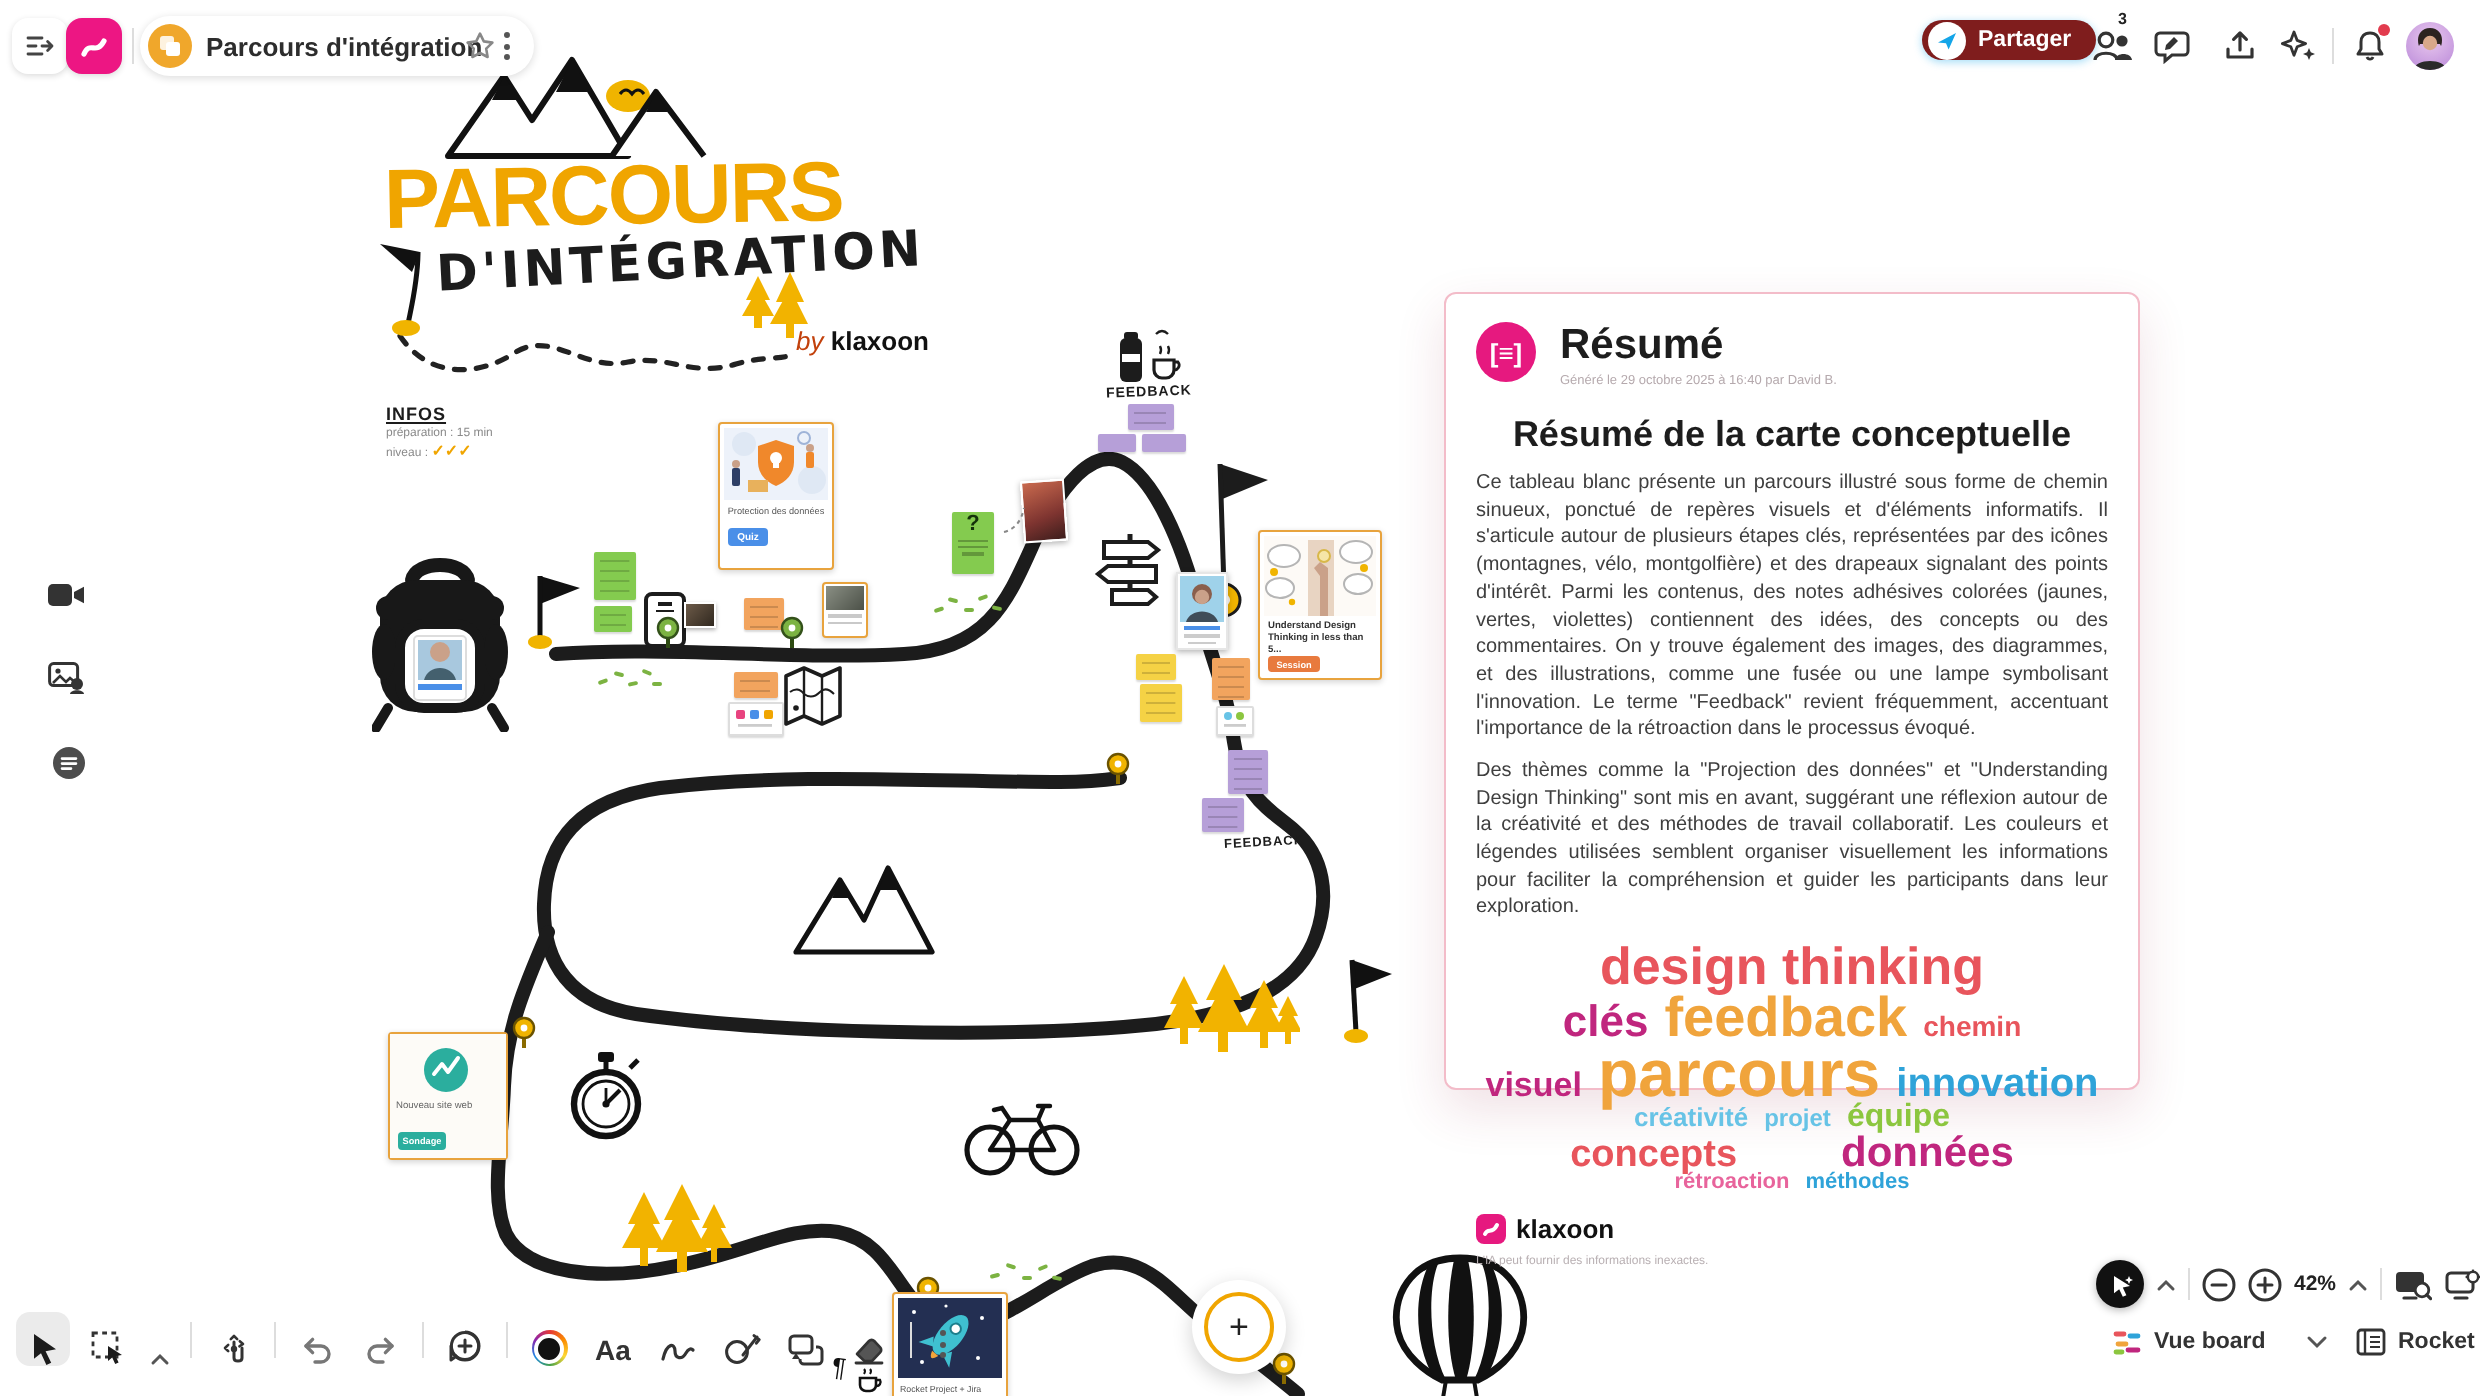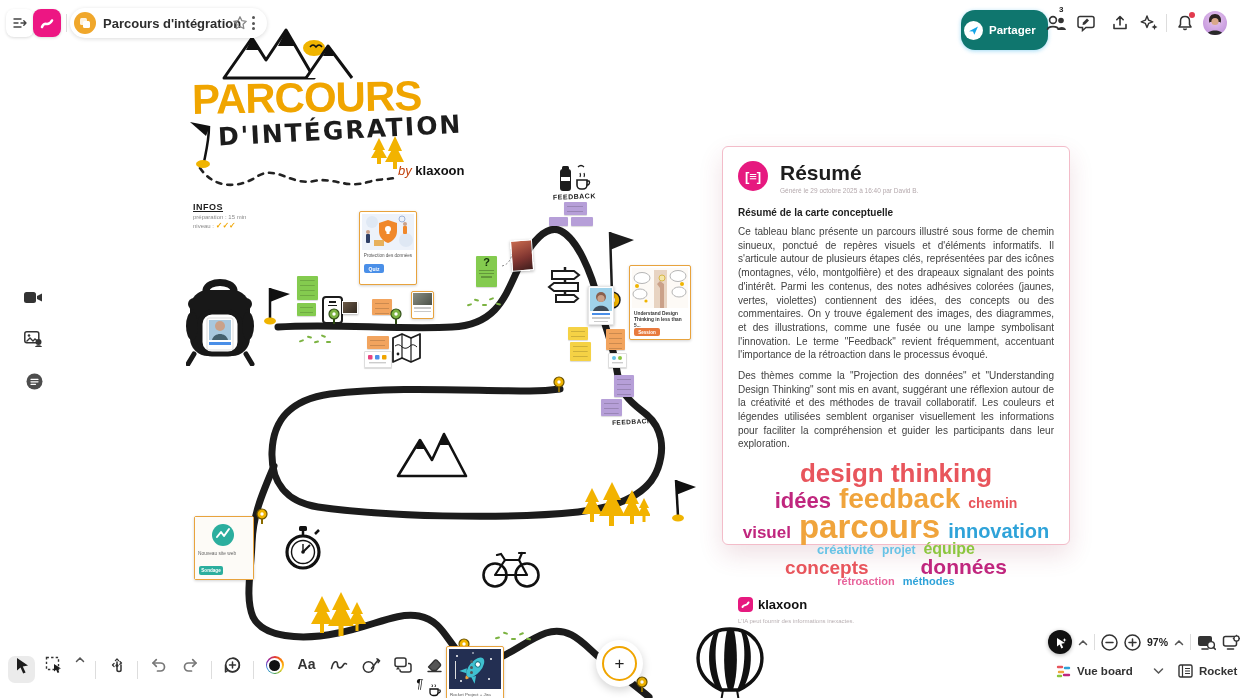--- a/index.html
+++ b/index.html
@@ -8,21 +8,21 @@
   .abs{position:absolute;}
   svg{display:block;}
   
   .topbar{position:absolute;left:0;top:0;width:1240px;height:46px;z-index:40;}
   .sqbtn{position:absolute;width:28px;height:28px;border-radius:8px;background:#fff;box-shadow:0 1px 3px rgba(0,0,0,.14);display:flex;align-items:center;justify-content:center;cursor:pointer;}
   .board-pill{position:absolute;left:70px;top:8px;height:30px;background:#fff;border-radius:16px;box-shadow:0 1px 4px rgba(0,0,0,.14);display:flex;align-items:center;gap:7px;padding:0 8px 0 4px;}
   .board-pill .bicon{width:22px;height:22px;border-radius:50%;background:#f0a72b;display:flex;align-items:center;justify-content:center;}
   .board-title{font-size:13px;color:#2d2d2d;font-weight:600;white-space:nowrap;}
   .kebab{display:flex;flex-direction:column;gap:2.5px;padding:4px;cursor:pointer;}
   .kebab i{width:3px;height:3px;border-radius:50%;background:#555;}
-  .share-btn{position:absolute;left:961px;top:10px;height:40px;background:#0f766e;border:none;border-radius:14px;display:flex;align-items:center;gap:6px;padding:0 12px 0 3px;cursor:pointer;box-shadow:0 1px 4px rgba(20,165,232,.4);}
+  .share-btn{position:absolute;left:961px;top:10px;height:20px;background:#7f1d1d;border:none;border-radius:14px;display:flex;align-items:center;gap:6px;padding:0 12px 0 3px;cursor:pointer;box-shadow:0 1px 4px rgba(20,165,232,.4);}
   .share-btn .circ{width:19px;height:19px;border-radius:50%;background:#fff;display:flex;align-items:center;justify-content:center;}
   .share-label{color:#fff;font-size:11.5px;font-weight:700;}
   .tb-ic{position:absolute;width:24px;height:24px;display:flex;align-items:center;justify-content:center;cursor:pointer;}
   .vdiv{position:absolute;width:1px;background:#ddd;}
   .avatar{position:absolute;left:1203px;top:11px;width:24px;height:24px;border-radius:50%;background:radial-gradient(circle at 50% 35%,#e9c8ee,#b887d8);overflow:hidden;cursor:pointer;}
   .badge3{position:absolute;left:14px;top:-6px;font-size:8px;font-weight:700;color:#222;}
   .bell-dot{position:absolute;right:2px;top:1px;width:6px;height:6px;border-radius:50%;background:#e23b4e;}
   
   .rail-ic{position:absolute;width:20px;height:20px;display:flex;align-items:center;justify-content:center;cursor:pointer;z-index:30;}
   
@@ -39,32 +39,32 @@
   .title-integration{position:absolute;left:218px;top:116px;font-size:25px;font-weight:600;letter-spacing:2px;color:#1c1c1c;transform:rotate(-3deg);font-family:"DejaVu Sans",sans-serif;}
   .byline{position:absolute;left:398px;top:163px;font-size:13px;}
   .byline .by{color:#c2410c;font-style:italic;font-weight:400;margin-top:33px;}
   .byline .brand{color:#111;font-weight:800;}
   
   .panel{position:absolute;left:722px;top:146px;width:348px;height:399px;background:#fff;border:1px solid #f3bcc9;border-radius:6px;box-shadow:0 10px 25px rgba(150,40,70,.14);z-index:20;box-sizing:border-box;padding:14px 15px;}
   .panel-head{display:flex;align-items:flex-start;gap:12px;}
   .panel-ic{width:30px;height:30px;border-radius:50%;background:#e6197f;color:#fff;display:flex;align-items:center;justify-content:center;font-size:13px;font-weight:700;flex:none;}
   .panel-title{font-size:21px;font-weight:800;color:#1d1d1d;line-height:1.1;}
   .panel-meta{font-size:6.5px;color:#b5a9ad;margin-top:3px;}
-  .panel-h2{font-size:10px;font-weight:700;color:#1d1d1d;margin-top:13px;}
+  .panel-h2{font-size:18px;font-weight:700;color:#1d1d1d;margin-top:13px;text-align:center;}
   .panel-p{font-size:10px;line-height:1.37;color:#3f3f3f;margin-top:7px;text-align:justify;}
   .wcloud{margin-top:9px;height:128px;display:flex;flex-direction:column;align-items:center;justify-content:center;}
   .wc-line{display:flex;align-items:baseline;gap:8px;line-height:.92;white-space:nowrap;}
   .wc-line span{font-weight:700;font-family:"Liberation Sans",sans-serif;}
   .brand-row{display:flex;align-items:center;gap:5px;margin-top:9px;}
   .brand-logo{width:15px;height:15px;border-radius:4px;background:#e6197f;display:flex;align-items:center;justify-content:center;}
   .brand-name{font-size:13px;font-weight:800;color:#111;}
   .disclaimer{font-size:6px;color:#b9b0b3;margin-top:6px;}
   
   .toolbar{position:absolute;left:8px;top:656px;display:flex;align-items:center;gap:5px;z-index:40;}
-  .tool{width:27px;height:27px;border-radius:7px;display:flex;align-items:flex-start;justify-content:center;cursor:pointer;}
+  .tool{width:27px;height:27px;border-radius:7px;display:flex;align-items:flex-end;justify-content:center;cursor:pointer;}
   .tool.active{background:#ebebeb;}
   .tdiv{width:1px;height:18px;background:#ddd;margin:0 2px;}
   .aa{font-size:14px;font-weight:700;color:#333;}
   .cwheel{width:18px;height:18px;border-radius:50%;background:conic-gradient(#e53935,#fb8c00,#fdd835,#43a047,#1e88e5,#8e24aa,#e53935);display:flex;align-items:center;justify-content:center;}
   .cwheel i{width:11px;height:11px;border-radius:50%;background:#111;border:2px solid #fff;}
   
   .navctl{position:absolute;left:1048px;top:630px;display:flex;align-items:center;gap:6px;z-index:40;}
   .navctl .blackc{width:24px;height:24px;border-radius:50%;background:#111;display:flex;align-items:center;justify-content:center;cursor:pointer;box-shadow:0 1px 4px rgba(0,0,0,.3);}
   .zoomtxt{font-size:10.5px;font-weight:700;color:#222;}
   .viewctl{position:absolute;top:664px;display:flex;align-items:center;gap:6px;z-index:40;cursor:pointer;}
@@ -476,21 +476,21 @@
       </div>
     </div>
     <div class="panel-h2">Résumé de la carte conceptuelle</div>
     <div class="panel-p">Ce tableau blanc présente un parcours illustré sous forme de chemin sinueux, ponctué de repères visuels et d'éléments informatifs. Il s'articule autour de plusieurs étapes clés, représentées par des icônes (montagnes, vélo, montgolfière) et des drapeaux signalant des points d'intérêt. Parmi les contenus, des notes adhésives colorées (jaunes, vertes, violettes) contiennent des idées, des concepts ou des commentaires. On y trouve également des images, des diagrammes, et des illustrations, comme une fusée ou une lampe symbolisant l'innovation. Le terme "Feedback" revient fréquemment, accentuant l'importance de la rétroaction dans le processus évoqué.</div>
     <div class="panel-p">Des thèmes comme la "Projection des données" et "Understanding Design Thinking" sont mis en avant, suggérant une réflexion autour de la créativité et des méthodes de travail collaboratif. Les couleurs et légendes utilisées semblent organiser visuellement les informations pour faciliter la compréhension et guider les participants dans leur exploration.</div>
     <div class="wcloud">
         <div class="wc-line">
           <span style="color: rgb(232, 85, 92); font-size: 26px;">design thinking</span>
         </div>
         <div class="wc-line">
-          <span style="color: rgb(192, 38, 126); font-size: 22px;">idées</span>
+          <span style="color: rgb(192, 38, 126); font-size: 22px;">clés</span>
           <span style="color: rgb(240, 164, 60); font-size: 28px;">feedback</span>
           <span style="color: rgb(232, 85, 92); font-size: 14px;">chemin</span>
         </div>
         <div class="wc-line">
           <span style="color: rgb(192, 38, 126); font-size: 17px;">visuel</span>
           <span style="color: rgb(240, 164, 60); font-size: 33px;">parcours</span>
           <span style="color: rgb(47, 163, 217); font-size: 20px;">innovation</span>
         </div>
         <div class="wc-line">
           <span style="color: rgb(103, 195, 230); font-size: 13px;">créativité</span>
@@ -730,21 +730,21 @@
           <circle cx="8.5" cy="8.5" r="7.5" fill="none" stroke="#333" stroke-width="1.5"></circle>
           <path d="M5 8.5 h7" stroke="#333" stroke-width="1.5" stroke-linecap="round"></path>
         </svg>
     </div>
     <div class="ctlbtn">
       <svg width="17" height="17">
           <circle cx="8.5" cy="8.5" r="7.5" fill="none" stroke="#333" stroke-width="1.5"></circle>
           <path d="M5 8.5 h7 M8.5 5 v7" stroke="#333" stroke-width="1.5" stroke-linecap="round"></path>
         </svg>
     </div>
-    <span class="zoomtxt">97%</span>
+    <span class="zoomtxt">42%</span>
     <div class="ctlbtn">
       <svg width="10" height="7">
           <path d="M1.5 5.5 L5 2 L8.5 5.5" fill="none" stroke="#555" stroke-width="1.5" stroke-linecap="round"></path>
         </svg>
     </div>
     <div class="vdiv" style="position:static;height:16px"></div>
     <div class="ctlbtn">
       <svg width="19" height="17">
         <rect x="1" y="2" width="14" height="10" rx="2" fill="#333"></rect>
         <path d="M5 15 h6" stroke="#333" stroke-width="1.6" stroke-linecap="round"></path>

